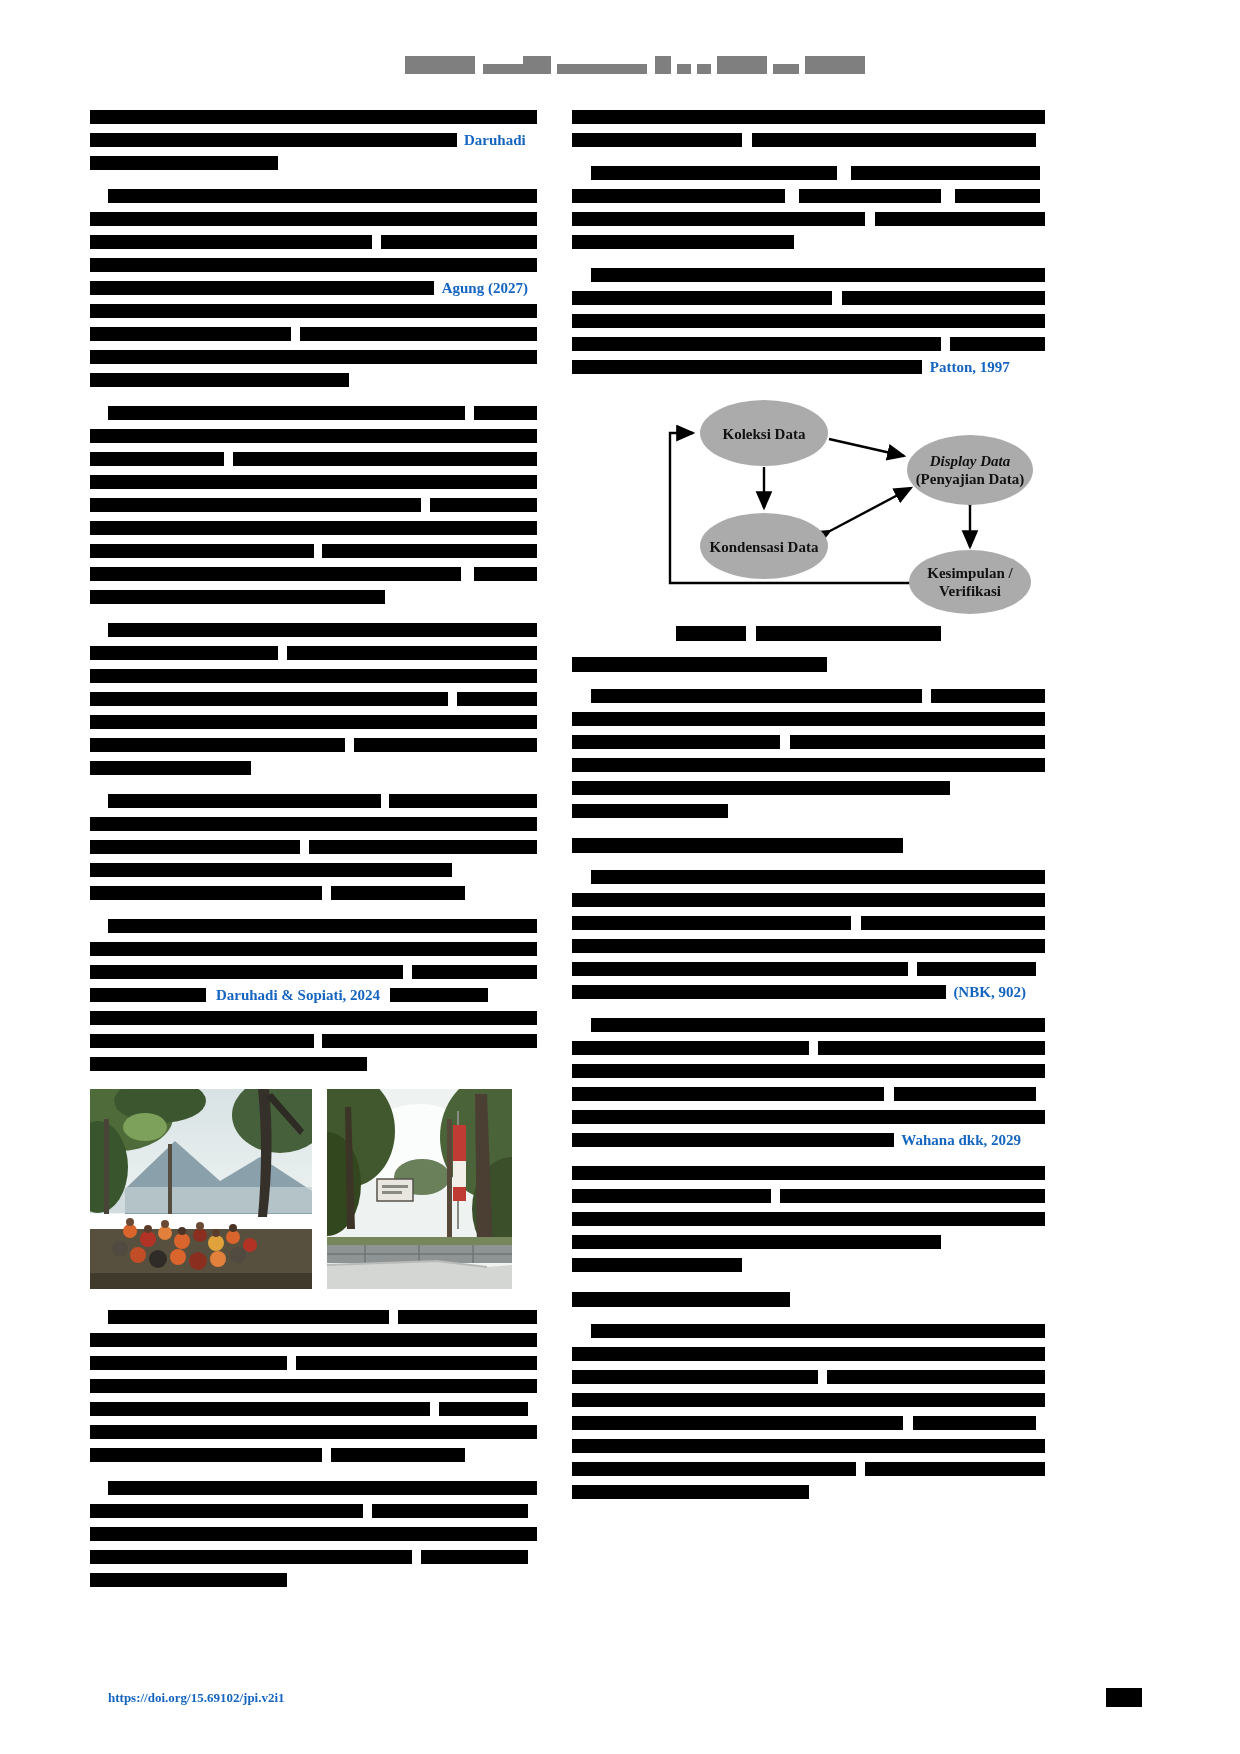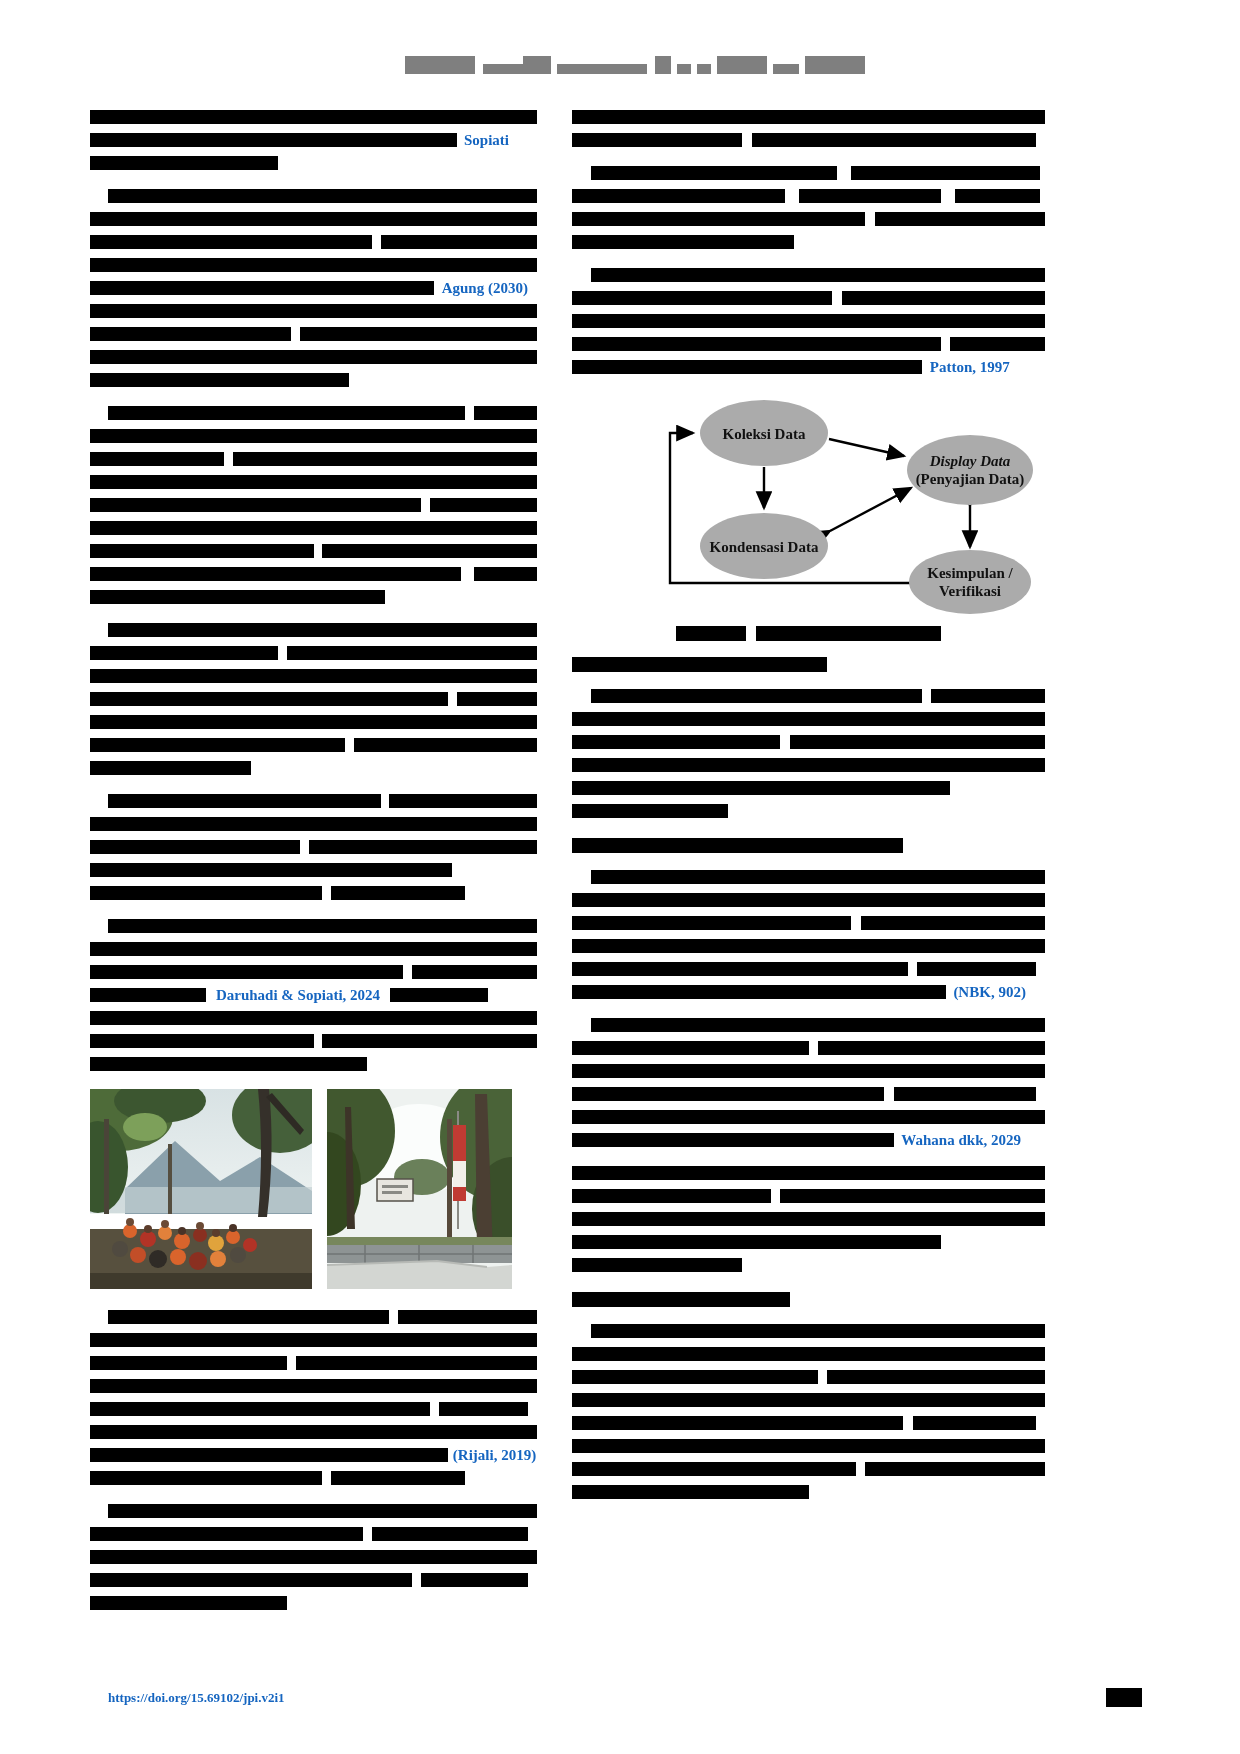--- a/index.html
+++ b/index.html
@@ -49,21 +49,21 @@
 
   <div class="col" style="left:90px;width:447px">
     <div id="lcol-top">
         <div class="para">
           <div class="line">
             <div class="seg" style="width: 100%;"></div>
           </div>
           <div class="line">
             <div class="seg" style="width: 82%;"></div>
             <div class="gapseg" style="width: 1%;"></div>
-            <span class="cite">Sopiati</span>
+            <span class="cite">Daruhadi</span>
           </div>
           <div class="line">
             <div class="seg" style="width: 42%;"></div>
           </div>
         </div>
         <div class="para">
           <div class="line">
             <div class="gapseg" style="width: 4%;"></div>
             <div class="seg" style="width: 96%;"></div>
           </div>
@@ -74,21 +74,21 @@
             <div class="seg" style="width: 63%;"></div>
             <div class="gapseg" style="width: 2%;"></div>
             <div class="seg" style="width: 35%;"></div>
           </div>
           <div class="line">
             <div class="seg" style="width: 100%;"></div>
           </div>
           <div class="line">
             <div class="seg" style="width: 77%;"></div>
             <div class="gapseg" style="width: 1%;"></div>
-            <span class="cite">Agung (2030)</span>
+            <span class="cite">Agung (2027)</span>
           </div>
           <div class="line">
             <div class="seg" style="width: 100%;"></div>
           </div>
           <div class="line">
             <div class="seg" style="width: 45%;"></div>
             <div class="gapseg" style="width: 2%;"></div>
             <div class="seg" style="width: 53%;"></div>
           </div>
           <div class="line">
@@ -329,25 +329,20 @@
           </div>
           <div class="line">
             <div class="seg" style="width: 76%;"></div>
             <div class="gapseg" style="width: 2%;"></div>
             <div class="seg" style="width: 20%;"></div>
           </div>
           <div class="line">
             <div class="seg" style="width: 100%;"></div>
           </div>
           <div class="line">
-            <div class="seg" style="width: 80%;"></div>
-            <div class="gapseg" style="width: 0.5%;"></div>
-            <span class="cite">(Rijali, 2019)</span>
-          </div>
-          <div class="line">
             <div class="seg" style="width: 52%;"></div>
             <div class="gapseg" style="width: 2%;"></div>
             <div class="seg" style="width: 30%;"></div>
           </div>
         </div>
         <div class="para">
           <div class="line">
             <div class="gapseg" style="width: 4%;"></div>
             <div class="seg" style="width: 96%;"></div>
           </div>

